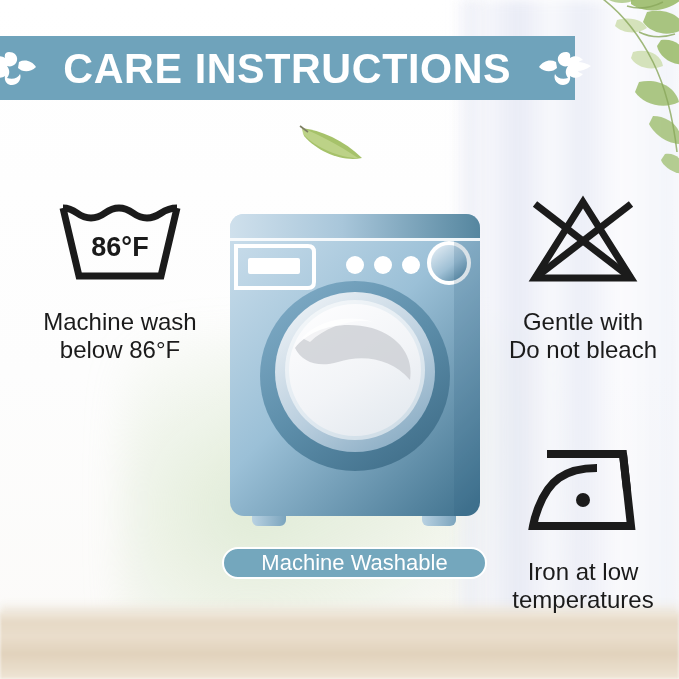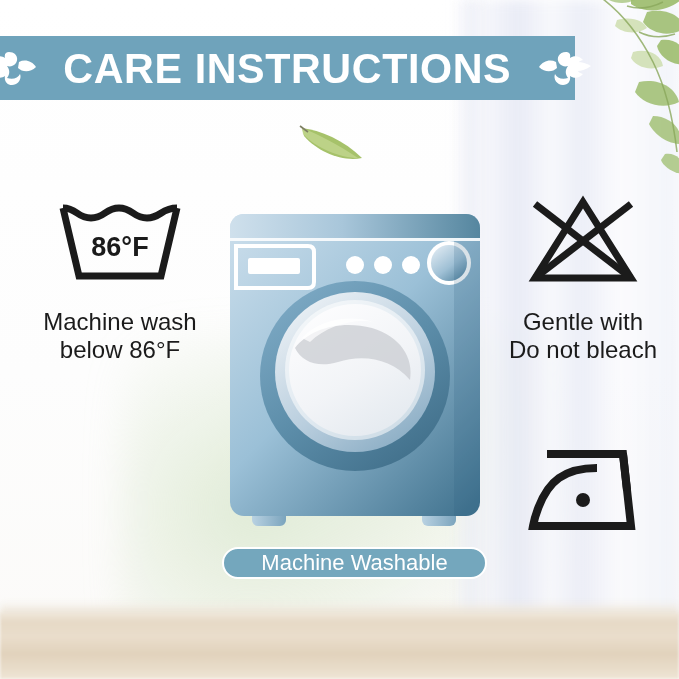--- a/index.html
+++ b/index.html
@@ -369,15 +369,17 @@
 
 
   <div class="cell br">
     <div class="sym">
       <svg width="120" height="92" viewBox="0 0 120 92">
         <path d="M24 10 L100 10 L108 82 L10 82 C10 82 16 48 36 34 C46 27 60 24 74 24" fill="none" stroke="#1b1b1b" stroke-width="8" stroke-linejoin="miter" stroke-linecap="butt"></path>
         <line x1="100" y1="10" x2="104" y2="46" stroke="#1b1b1b" stroke-width="8"></line>
         <circle cx="60" cy="56" r="7" fill="#1b1b1b"></circle>
       </svg>
     </div>
+    <div class="caption">Iron at low
+temperatures</div>
   </div>
 
 </div>
 
 </body></html>

